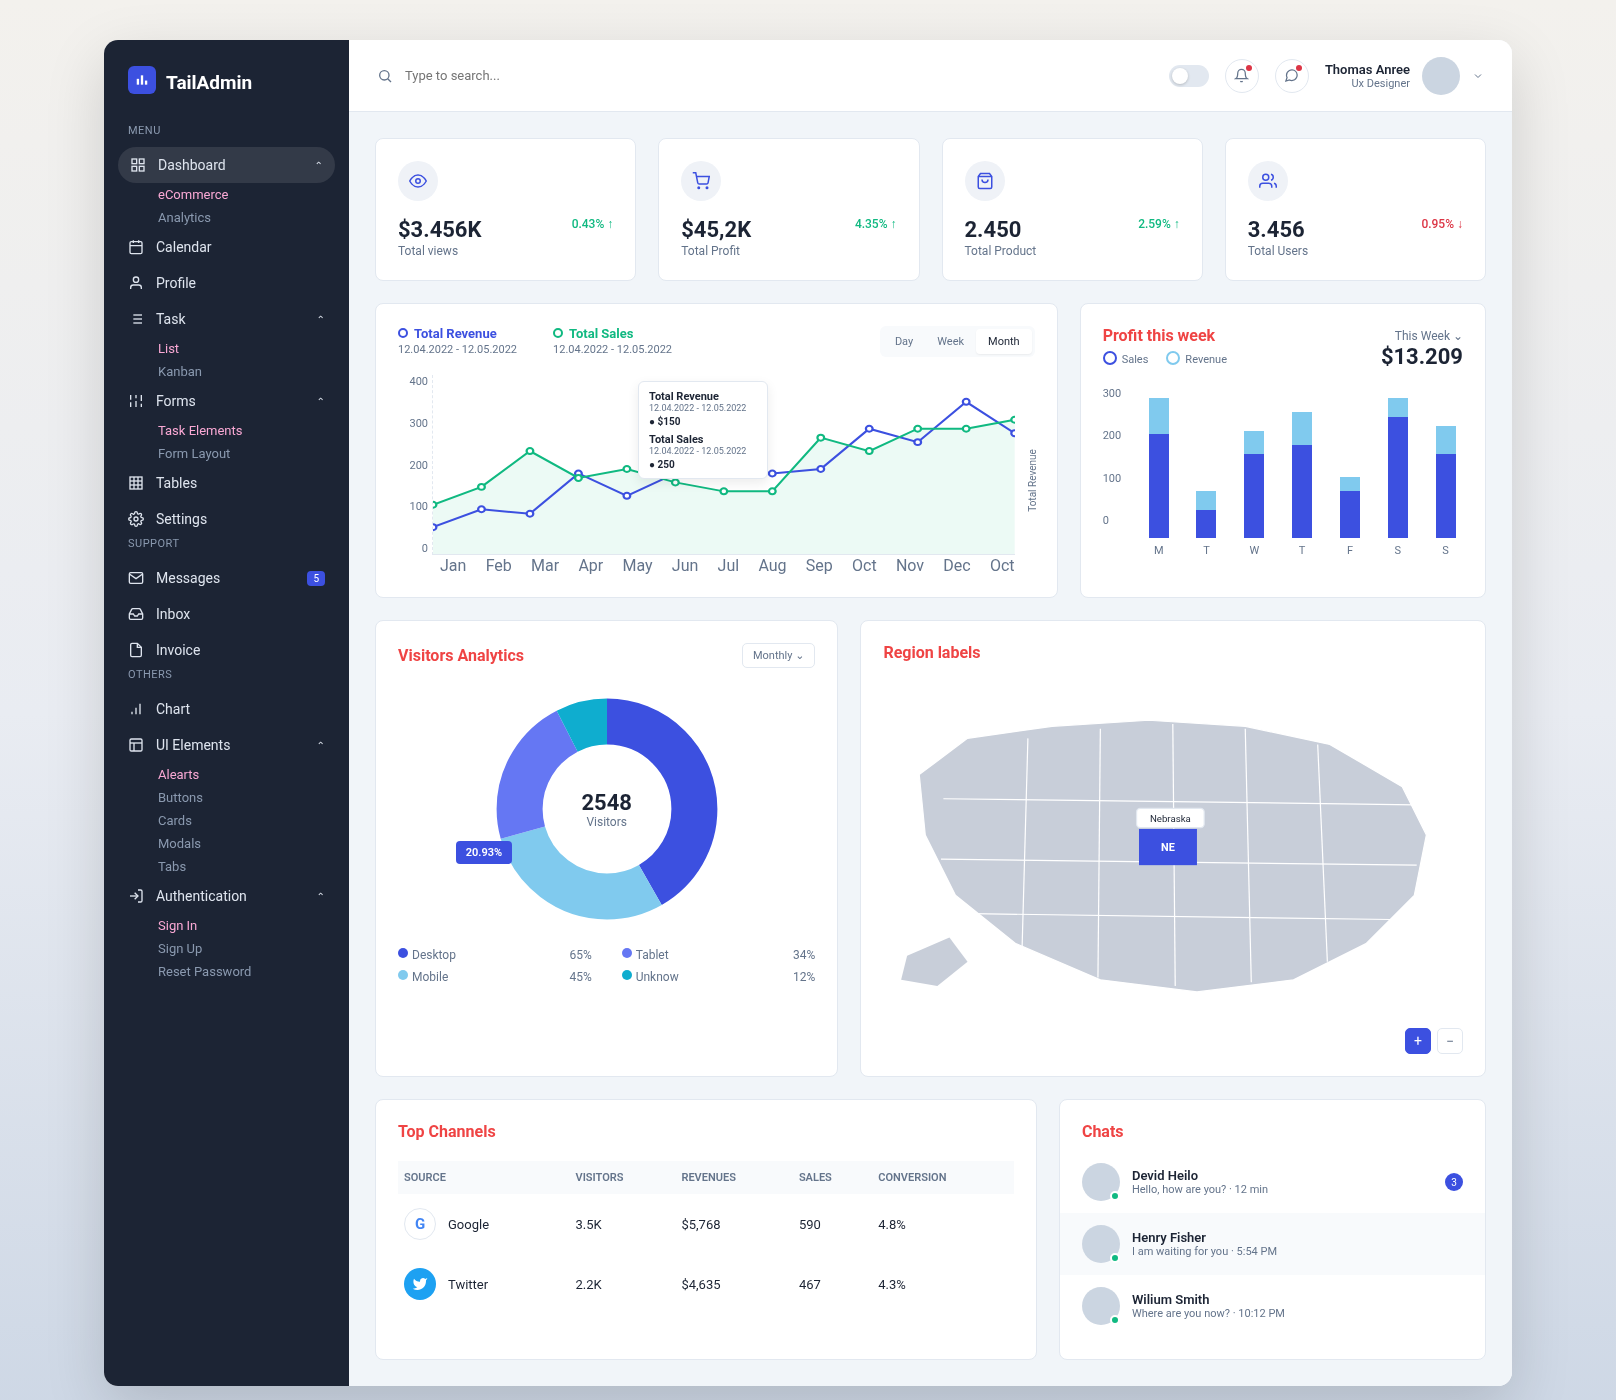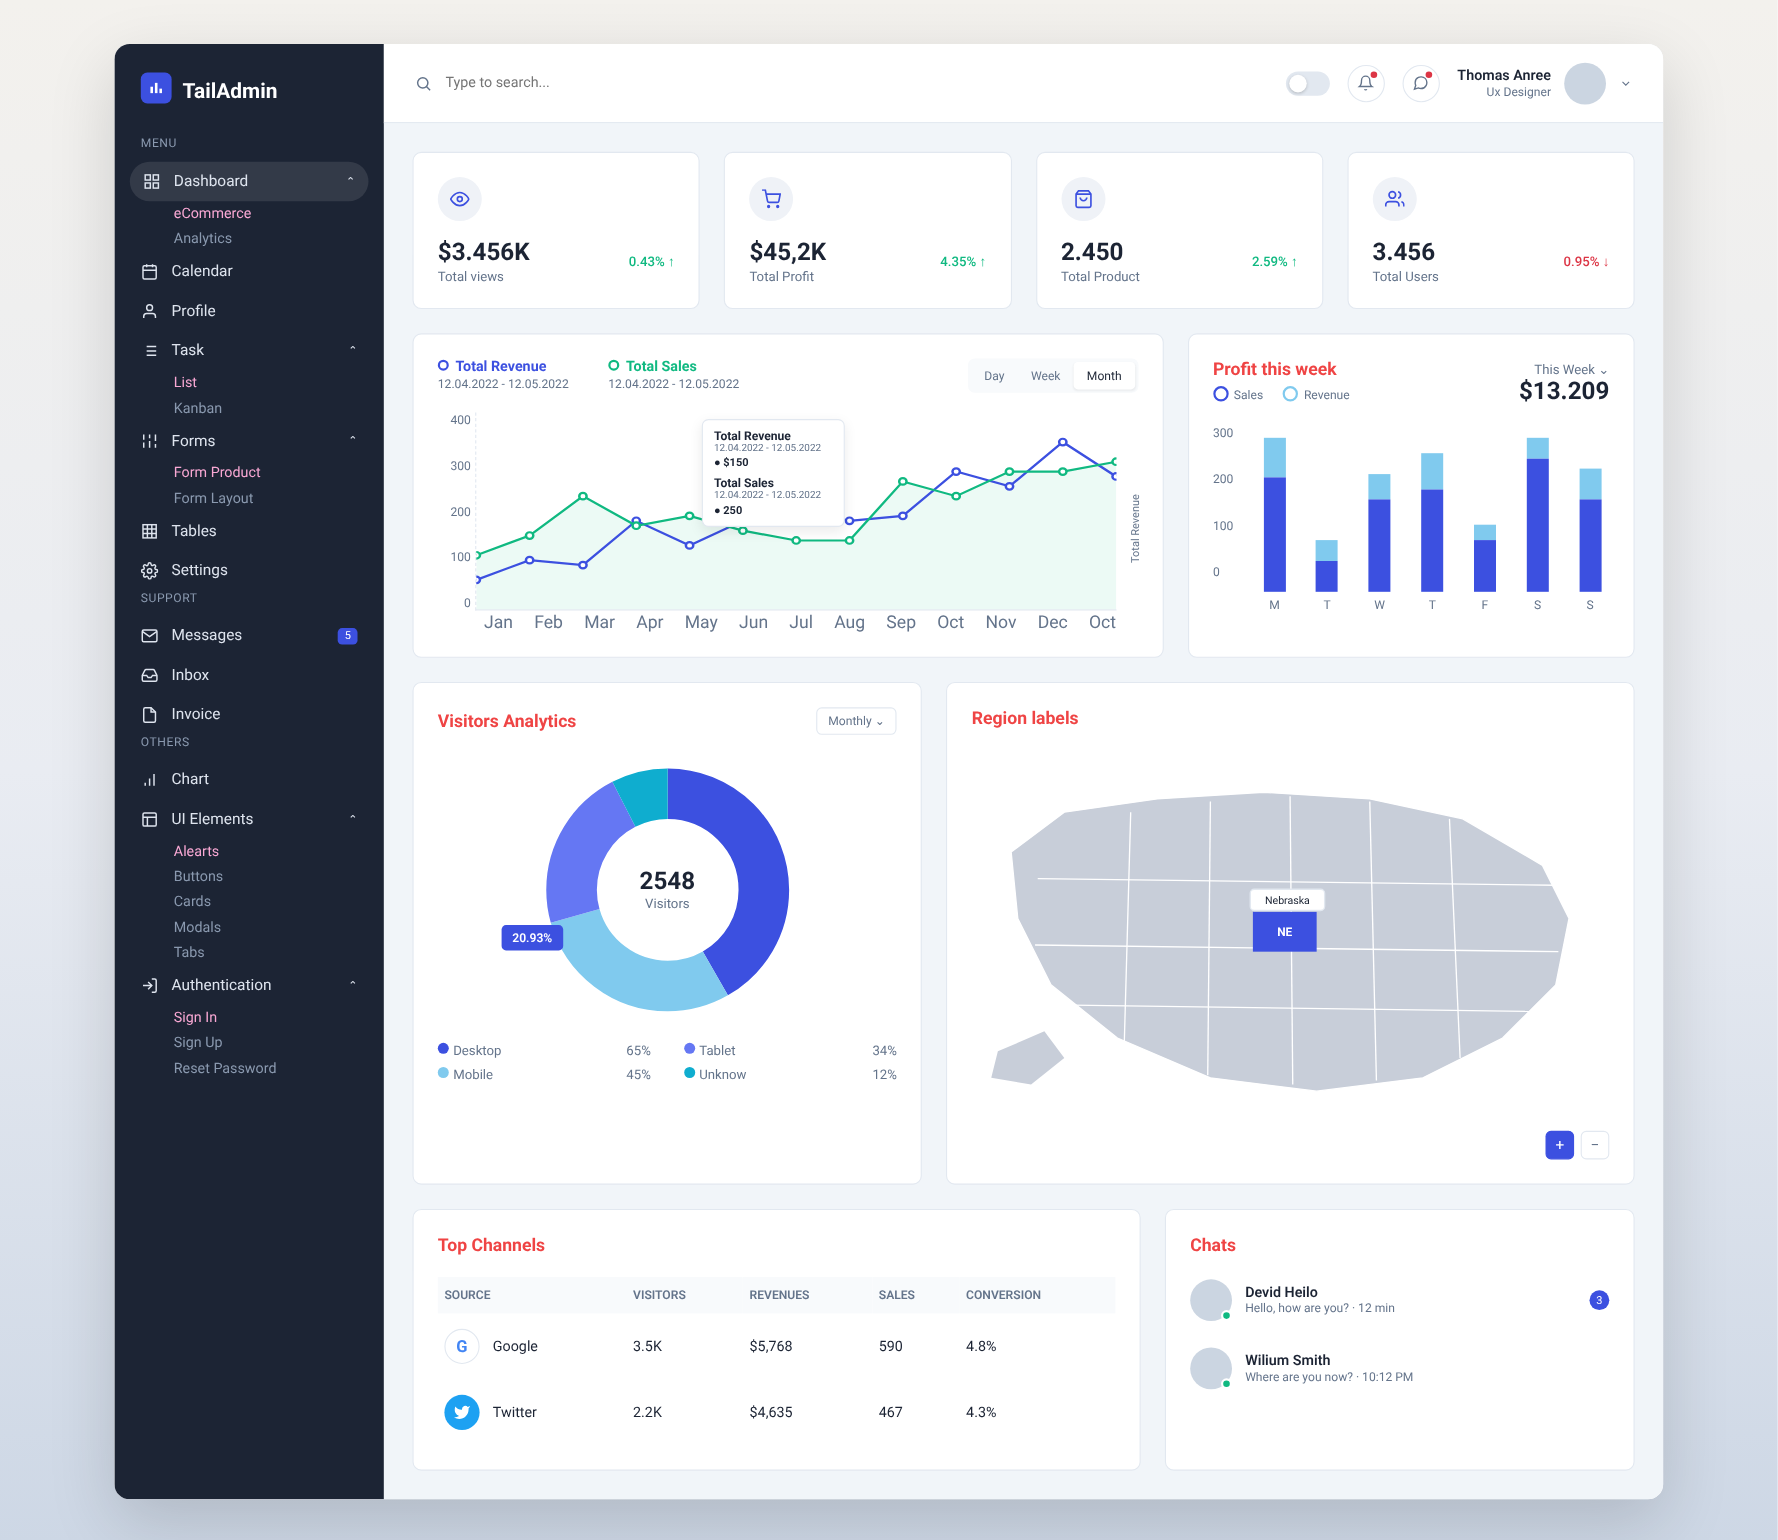--- a/index.html
+++ b/index.html
@@ -29,21 +29,21 @@
 .user{display:flex;align-items:center;gap:12px;cursor:pointer}
 .user-info{text-align:right}
 .user-name{font-size:13px;font-weight:600;color:#1c2434}
 .user-role{font-size:11px;color:#64748b}
 .avatar{width:38px;height:38px;border-radius:50%;background:#cbd5e1}
 .content{padding:26px;display:flex;flex-direction:column;gap:22px}
 .stats{display:grid;grid-template-columns:repeat(4,1fr);gap:22px}
 .card{background:#fff;border-radius:8px;border:1px solid #e2e8f0;padding:22px}
 .stat .stat-icon{width:40px;height:40px;background:#eff2f7;border-radius:50%;display:flex;align-items:center;justify-content:center;margin-bottom:16px}
 .stat .stat-icon svg{width:18px;height:18px;stroke:#3c50e0;fill:none;stroke-width:2}
-.stat-row{display:flex;align-items:center;justify-content:space-between}
+.stat-row{display:flex;align-items:flex-start;justify-content:space-between}
 .stat-val{font-size:22px;font-weight:700;color:#1c2434}
 .stat-label{font-size:12px;color:#64748b;margin-top:2px}
 .stat-delta{font-size:12px;font-weight:500}
 .stat-delta.up{color:#10b981}
 .stat-delta.down{color:#dc3545}
 .row{display:grid;gap:22px}
 .row.r1{grid-template-columns:1.68fr 1fr}
 .row.r2{grid-template-columns:1fr 1.35fr}
 .row.r3{grid-template-columns:1.55fr 1fr}
 .card-title{font-size:16px;font-weight:700;color:#ef4444}
@@ -186,21 +186,21 @@
             <line x1="4" y1="10" x2="4" y2="3"></line>
             <line x1="12" y1="21" x2="12" y2="12"></line>
             <line x1="12" y1="8" x2="12" y2="3"></line>
             <line x1="20" y1="21" x2="20" y2="16"></line>
             <line x1="20" y1="12" x2="20" y2="3"></line>
           </svg>
       <span>Forms</span>
 
       <span class="chev">⌃</span>
     </div>
-        <div class="nav-sub active">Form Product</div>
+        <div class="nav-sub active">Task Elements</div>
         <div class="nav-sub">Form Layout</div>
         <div class="nav-item">
       <svg class="nav-icon" viewBox="0 0 24 24" fill="none" stroke="currentColor" stroke-width="2">
             <rect x="3" y="3" width="18" height="18"></rect>
             <line x1="3" y1="9" x2="21" y2="9"></line>
             <line x1="3" y1="15" x2="21" y2="15"></line>
             <line x1="9" y1="3" x2="9" y2="21"></line>
             <line x1="15" y1="3" x2="15" y2="21"></line>
           </svg>
       <span>Tables</span>
@@ -658,20 +658,30 @@
   <div class="chat-row">
     <div class="chat-avatar">
                   <div class="status" style="background:#10b981"></div>
                 </div>
     <div style="flex:1">
       <div class="chat-name">Devid Heilo</div>
       <div class="chat-msg">Hello, how are you? · 12 min</div>
     </div>
     <div class="chat-badge">3</div>
   </div>
+  <div class="chat-row hover">
+    <div class="chat-avatar">
+                  <div class="status" style="background:#10b981"></div>
+                </div>
+    <div style="flex:1">
+      <div class="chat-name">Henry Fisher</div>
+      <div class="chat-msg">I am waiting for you · 5:54 PM</div>
+    </div>
+
+  </div>
   <div class="chat-row">
     <div class="chat-avatar">
                   <div class="status" style="background:#10b981"></div>
                 </div>
     <div style="flex:1">
       <div class="chat-name">Wilium Smith</div>
       <div class="chat-msg">Where are you now? · 10:12 PM</div>
     </div>
 
   </div>

